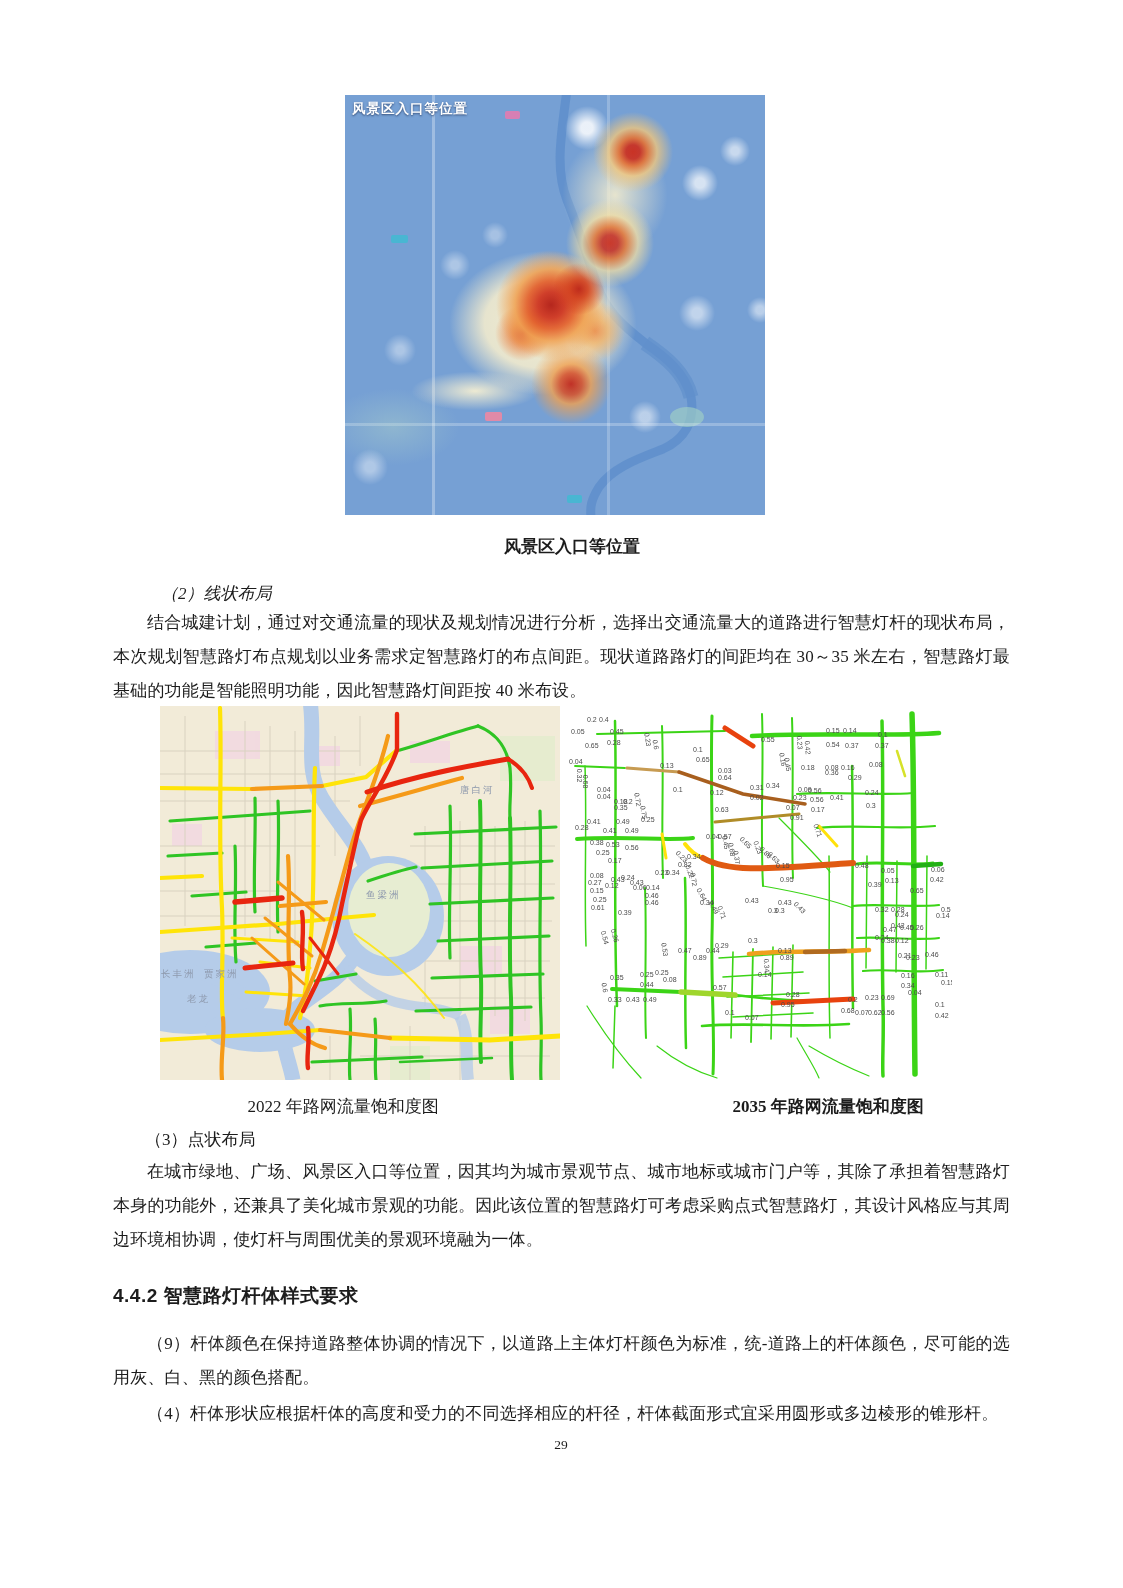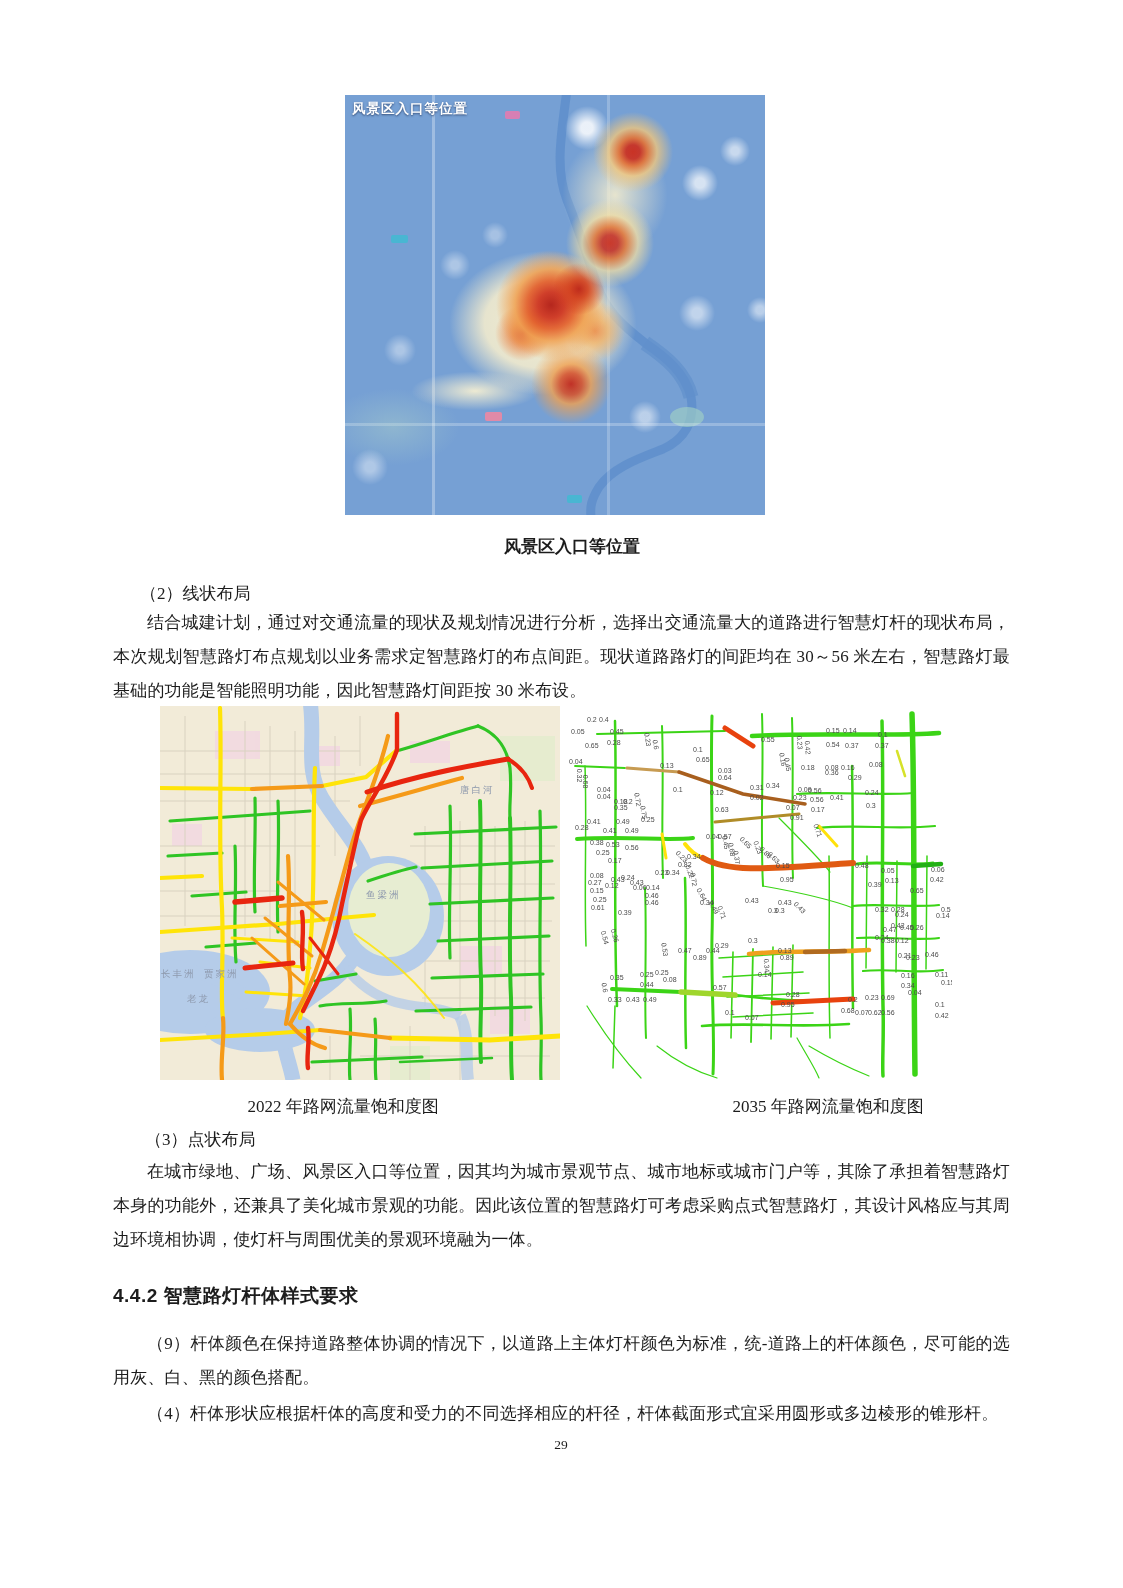--- a/index.html
+++ b/index.html
@@ -94,22 +94,22 @@
     <rect x="46" y="140" width="17" height="8" rx="2" fill="#49b6d2"></rect>
     <rect x="140" y="317" width="17" height="9" rx="2" fill="#e08aa8"></rect>
     <rect x="222" y="400" width="15" height="8" rx="2" fill="#49b6d2"></rect>
   </svg>
   <div id="heat-overlay"></div>
   <div id="heatmap-label">风景区入口等位置</div>
 </div>
 
 <div class="abs fig-caption-bold" style="left:572px;top:535px;">风景区入口等位置</div>
 
-<div class="abs sub-heading" style="left:140px;top:582px;">（2）线状布局</div>
-<div class="abs para" style="left:113px;top:606px;">结合城建计划，通过对交通流量的现状及规划情况进行分析，选择出交通流量大的道路进行智慧灯杆的现状布局，本次规划智慧路灯布点规划以业务需求定智慧路灯的布点间距。现状道路路灯的间距均在 30～56 米左右，智慧路灯最基础的功能是智能照明功能，因此智慧路灯间距按 30 米布设。</div>
+<div class="abs sub-heading" style="left:161px;top:582px;font-style:italic;">（2）线状布局</div>
+<div class="abs para" style="left:113px;top:606px;">结合城建计划，通过对交通流量的现状及规划情况进行分析，选择出交通流量大的道路进行智慧灯杆的现状布局，本次规划智慧路灯布点规划以业务需求定智慧路灯的布点间距。现状道路路灯的间距均在 30～35 米左右，智慧路灯最基础的功能是智能照明功能，因此智慧路灯间距按 40 米布设。</div>
 
 <div id="map2021" class="abs">
   <svg width="400" height="374" viewBox="0 0 400 374">
     <rect width="400" height="374" fill="#f2ebd8"></rect>
     <g fill="#f2d8e2" opacity=".85">
       <rect x="55" y="25" width="45" height="28"></rect>
         <rect x="250" y="35" width="40" height="22"></rect>
       <rect x="300" y="240" width="42" height="30"></rect>
         <rect x="12" y="118" width="30" height="22"></rect>
       <rect x="330" y="300" width="40" height="28"></rect>
@@ -469,21 +469,21 @@
       <span class="m35lbl" style="left: 139px; top: 127px;">0.04</span>
       <span class="m35lbl" style="left: 151px; top: 127px;">0.57</span>
       <span class="m35lbl" style="left: 172px; top: 133px; transform: rotate(45deg);">0.65</span>
       <span class="m35lbl" style="left: 184px; top: 138px; transform: rotate(70deg);">0.23</span>
       <span class="m35lbl" style="left: 192px; top: 143px; transform: rotate(45deg);">0.88</span>
       <span class="m35lbl" style="left: 200px; top: 148px; transform: rotate(45deg);">0.63</span>
     </div>
 </div>
 
 <div class="abs fig-caption" style="left:343px;top:1095px;">2022 年路网流量饱和度图</div>
-<div class="abs fig-caption" style="left:828px;top:1095px;">2035 年路网流量饱和度图</div>
+<div class="abs fig-caption" style="left:828px;top:1095px;font-weight:bold;">2035 年路网流量饱和度图</div>
 
 <div class="abs sub-heading" style="left:145px;top:1128px;">（3）点状布局</div>
 <div class="abs para" style="left:113px;top:1155px;">在城市绿地、广场、风景区入口等位置，因其均为城市景观节点、城市地标或城市门户等，其除了承担着智慧路灯本身的功能外，还兼具了美化城市景观的功能。因此该位置的智慧路灯可考虑采购点式智慧路灯，其设计风格应与其周边环境相协调，使灯杆与周围优美的景观环境融为一体。</div>
 
 <div id="h442" class="abs" style="left:113px;top:1283px;">4.4.2 智慧路灯杆体样式要求</div>
 <div class="abs para" style="left:113px;top:1327px;">（9）杆体颜色在保持道路整体协调的情况下，以道路上主体灯杆颜色为标准，统-道路上的杆体颜色，尽可能的选用灰、白、黑的颜色搭配。</div>
 <div class="abs para" style="left:113px;top:1397px;">（4）杆体形状应根据杆体的高度和受力的不同选择相应的杆径，杆体截面形式宜采用圆形或多边棱形的锥形杆。</div>
 
 <div id="pageno" class="abs" style="left:561px;top:1437px;">29</div>
 

